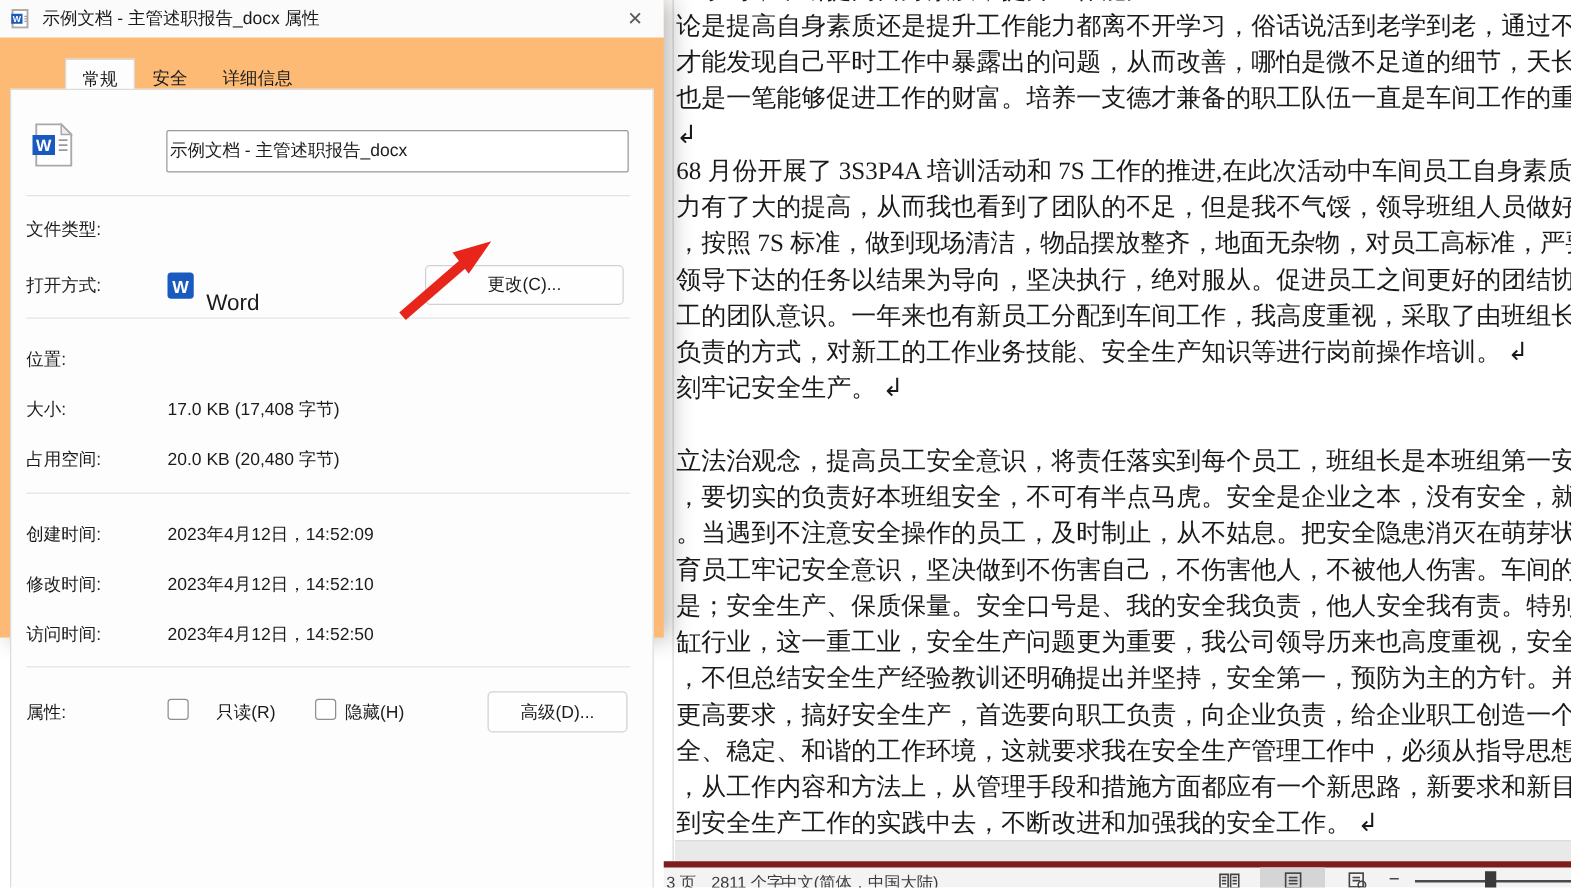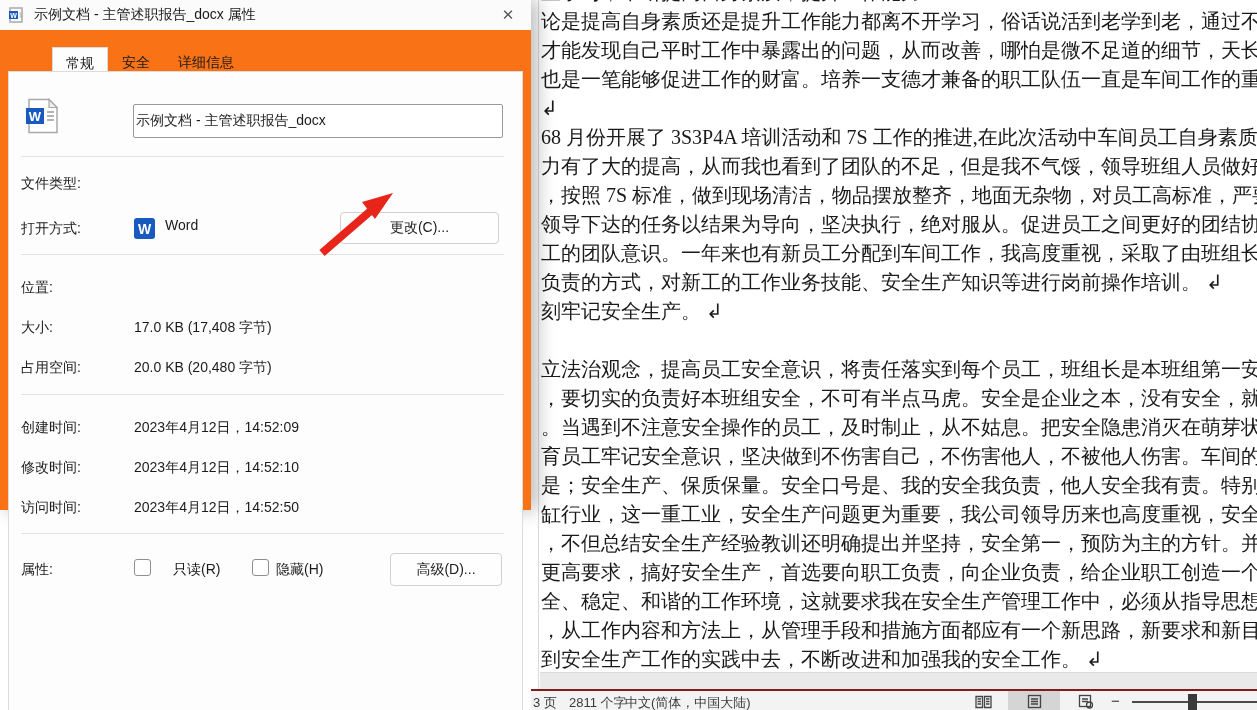--- a/index.html
+++ b/index.html
@@ -9,34 +9,34 @@
 
   
   .word-doc { position:absolute; left:531px; top:0; right:0; bottom:0; background:#fff; }
   .page-edge { position:absolute; left:7px; top:0; bottom:0; width:1px; background:#d9d9d9; }
   .doc-text { position:absolute; left:10px; top:-22px; right:0; color:#1a1a1a;
     font-family:"Liberation Serif", serif; font-size:20px; line-height:29px; white-space:pre; }
   .doc-line { height:29px; }
   .hscroll-band { position:absolute; left:9px; right:0; top:672px; height:17px;
     background:#e9e9e9; border-top:1px solid #dcdcdc; }
   .status-bar { position:absolute; left:0; right:0; top:689px; height:21px;
-    background:#f3f3f3; border-top:2px solid #7f1d1d; font-size:13px; color:#3b3b3b; }
+    background:#f3f3f3; border-top:5px solid #7f1d1d; font-size:13px; color:#3b3b3b; }
   .sb-text { position:absolute; top:3px; white-space:nowrap; }
   .sb-page  { left:2px; }
   .sb-words { left:38px; }
   .sb-lang  { left:94px; }
   .sb-icon { position:absolute; top:2px; width:20px; height:17px; display:flex;
     align-items:center; justify-content:center; }
   .sb-selected { position:absolute; left:477px; top:0; width:52px; height:21px; background:#d5d5d5; }
   .sb-minus { position:absolute; left:580px; top:1px; font-size:15px; color:#333; }
   .zoom-track { position:absolute; left:601px; right:0; top:10px; height:2px; background:#4a4a4a; }
   .zoom-handle { position:absolute; left:657px; top:3px; width:9px; height:16px; background:#3a3a3a; }
 
   
-  .dialog { position:absolute; left:0; top:0; width:531px; height:510px; background:#f97316;
+  .dialog { position:absolute; left:0; top:0; width:531px; height:510px; background:#fdba74;
     box-shadow:6px 0 18px rgba(0,0,0,.28); font-size:14px; color:#1b1b1b; }
   .titlebar { position:absolute; left:0; top:0; right:0; height:30px; background:#fbfbfb;
     display:flex; align-items:center; }
   .title-icon { margin:0 10px 0 8px; width:16px; height:16px; }
   .title-text { font-size:14px; color:#191919; }
   .close-btn { position:absolute; right:10px; top:4px; width:26px; height:22px;
     display:flex; align-items:center; justify-content:center; color:#5a5a5a; font-size:15px; }
 
   .tabs { position:absolute; left:8px; top:46px; display:flex; align-items:flex-end;padding-left:44px; }
   .tab { padding:5px 13px 6px; font-size:14px; color:#1b1b1b; border:1px solid transparent;
@@ -59,21 +59,21 @@
 
   .win-btn { position:absolute; background:#fefefe; border:1px solid #d1d1d1; border-radius:4px;
     font-size:14px; color:#1b1b1b; display:flex; align-items:center; justify-content:center;
     font-family:"Liberation Sans", sans-serif; }
   .btn-change { left:331px; top:140px; width:159px; height:32px; }
   .btn-advanced { left:381px; top:481px; width:112px; height:33px; }
 
   .openwith-icon { position:absolute; left:125px; top:146px; width:21px; height:21px;
     background:#185abd; border-radius:3px; color:#fff; font-weight:bold; font-size:14px;
     display:flex; align-items:center; justify-content:center; }
-  .openwith-name { position:absolute; left:156px; top:145px; font-size:14px; }
+  .openwith-name { position:absolute; left:156px; top:160px; font-size:18px; }
 
   .checkbox { position:absolute; width:17px; height:17px; border:1px solid #8f8f8f;
     border-radius:3px; background:#fff; }
   .cb-label { position:absolute; font-size:14px; color:#1b1b1b; }
 
   .arrow-svg { position:absolute; left:0; top:0; pointer-events:none; }
 
   .wicon-page { fill:#fff; stroke:#a9a9a9; stroke-width:1.5; }
   .sbicon { stroke:#444; fill:none; stroke-width:1.3; }
 </style>

